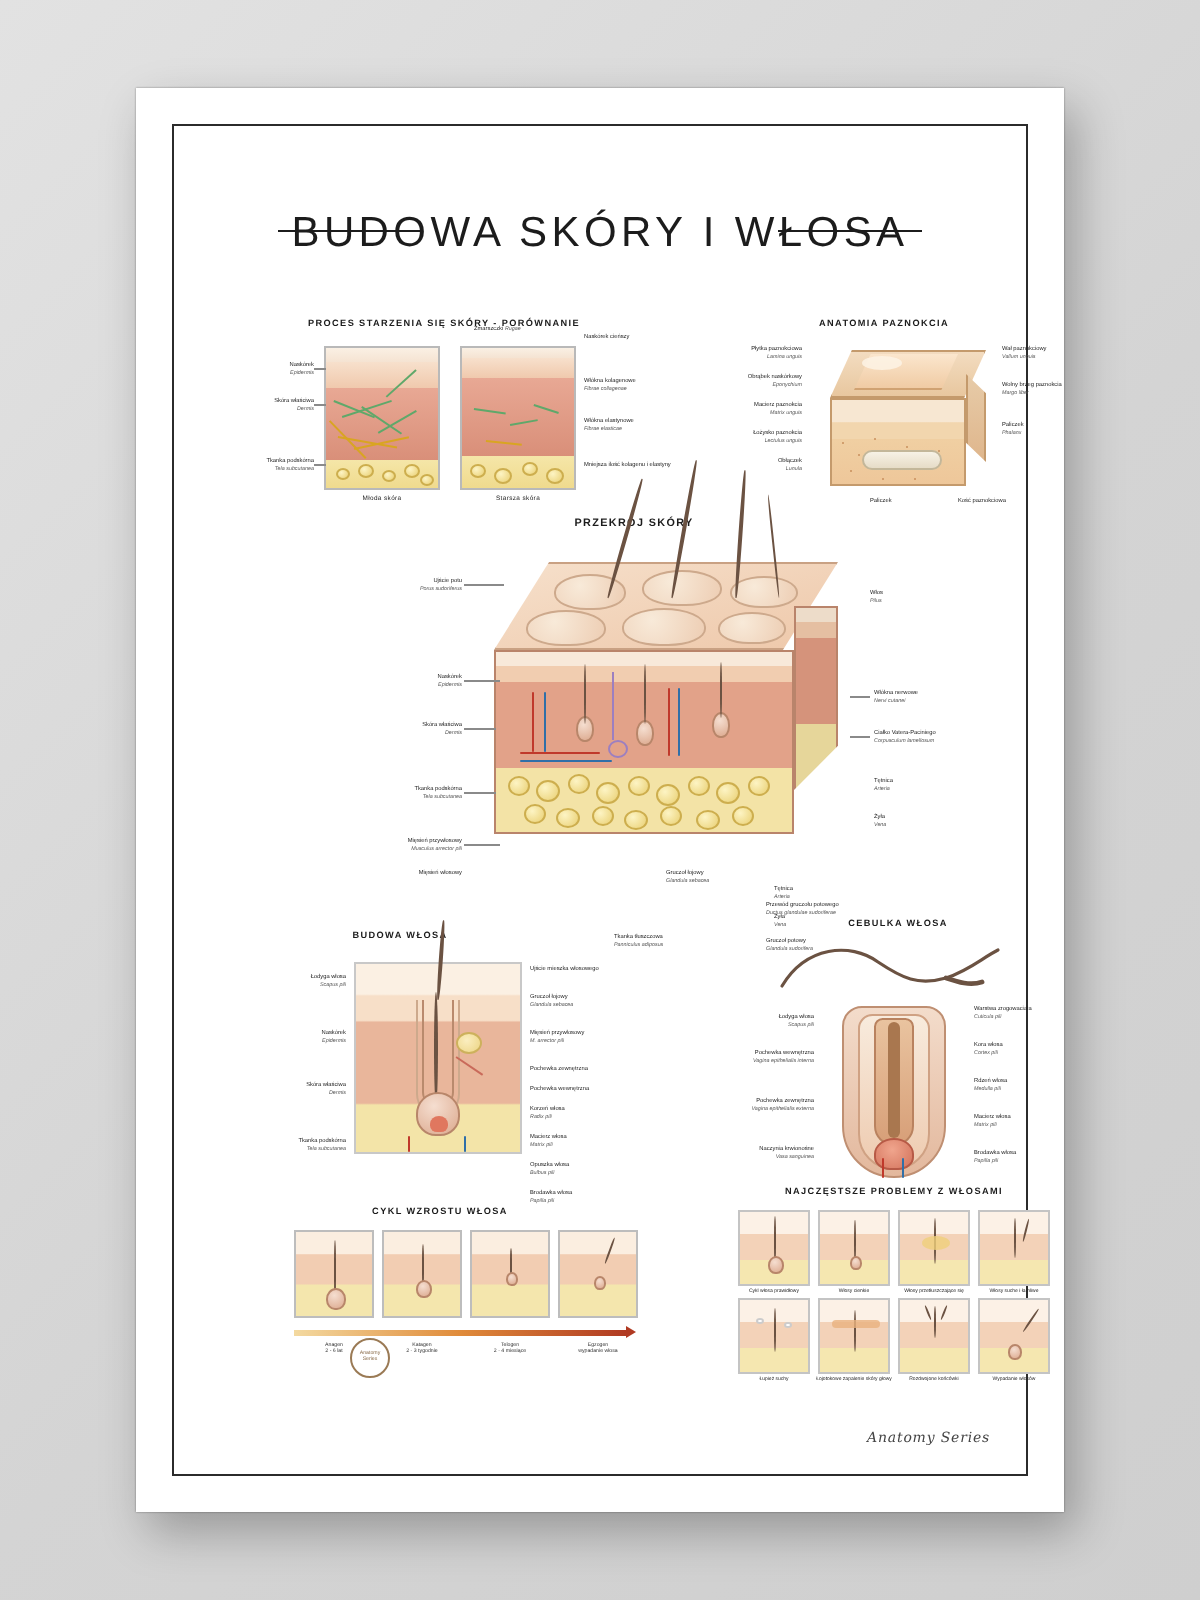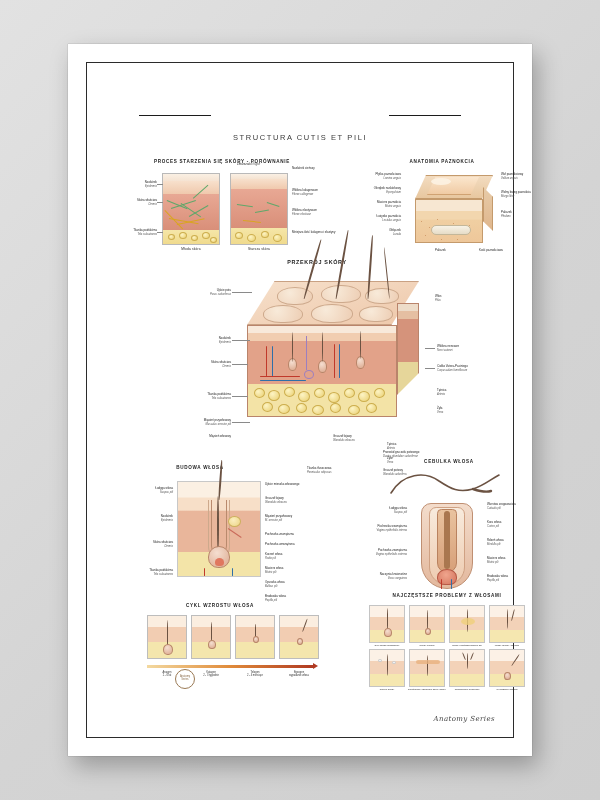--- a/index.html
+++ b/index.html
@@ -190,21 +190,21 @@
 </style>
 </head>
 <body>
 
 <div id="stage">
   <div id="poster">
     <div id="frame">
 
       <div class="title-rules rule-left"></div>
       <div class="title-rules rule-right"></div>
-      <div class="subtitle">STRUCTURA CUTIS ET PILI</div>
+      <div class="title">BUDOWA SKÓRY I WŁOSA</div>
 
       <div class="sec-head" style="left:30px; top:96px; width:210px; font-size:4.6px;">PROCES STARZENIA SIĘ SKÓRY - PORÓWNANIE</div>
 
       <div class="cmp-box" style="left:75px; top:110px; width:58px; height:72px;">
         <div class="blk skin-strat" style="left:0;top:0;width:100%;height:7px;"></div>
         <div class="blk skin-epi" style="left:0;top:7px;width:100%;height:13px;"></div>
         <div class="blk skin-derm" style="left:0;top:20px;width:100%;height:36px;"></div>
         <div class="blk skin-hypo" style="left:0;top:56px;width:100%;height:16px;"></div>
         <div class="fiber" style="left:4px;top:26px;width:22px;transform:rotate(22deg);"></div>
         <div class="fiber" style="left:8px;top:34px;width:26px;transform:rotate(-18deg);"></div>

